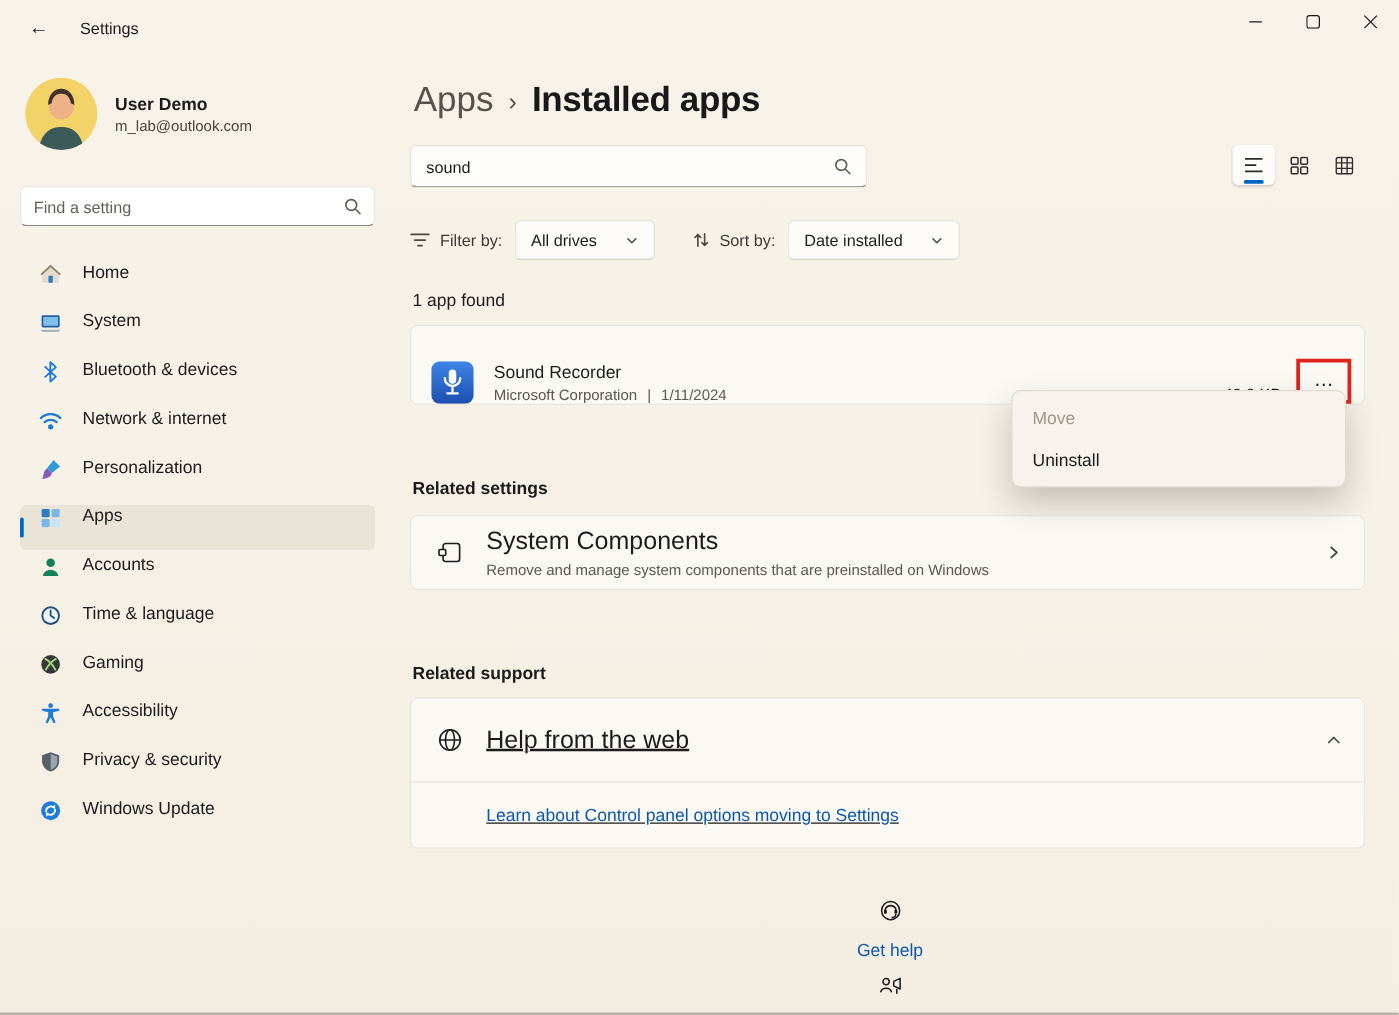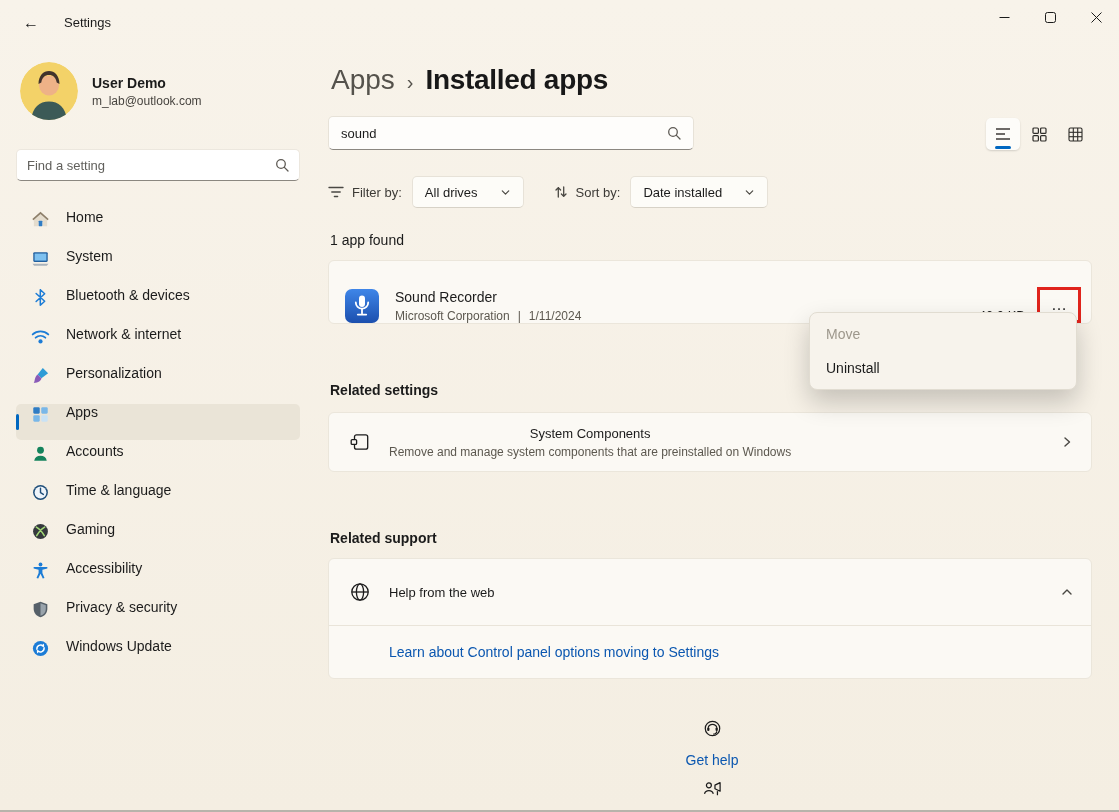--- a/index.html
+++ b/index.html
@@ -42,21 +42,21 @@
     background:#0067c0; border-radius:2px; }
   .nav-icon { width:20px; height:20px; display:flex; align-items:center; justify-content:center; }
 
   
   .main { flex:1; position:relative; padding:10px 27px 0 12px; min-width:0; }
   .breadcrumb { display:flex; align-items:center; gap:12px; padding-left:3px; height:40px; }
   .bc-parent { font-size:28px; color:#55524c; cursor:pointer; }
   .bc-sep { font-size:20px; color:#55524c; margin-top:5px; }
   .bc-current { font-size:28px; font-weight:700; color:#181818; letter-spacing:-0.3px; }
 
-  .search-row { margin-top:16px; display:flex; align-items:flex-end; }
+  .search-row { margin-top:16px; display:flex; align-items:flex-start; }
   .main-search { width:366px; height:34px; background:#fefdfb; border:1px solid #e7e2d8;
     border-bottom:1px solid #8b8780; border-radius:5px; display:flex; align-items:center; padding:0 12px; }
   .main-search-input { border:none; outline:none; flex:1; font-size:13px; background:transparent; color:#1b1b1b; }
   .view-toggles { margin-left:auto; display:flex; gap:2px; background:transparent; }
   .vt-btn { width:34px; height:32px; display:flex; align-items:center; justify-content:center; border:none;
     background:transparent; border-radius:5px; position:relative; cursor:pointer; }
   .vt-btn.active { background:#fdfcf9; box-shadow:0 1px 2px rgba(0,0,0,.15); }
   .vt-btn.active::after { content:""; position:absolute; bottom:1px; left:9px; width:16px; height:3px;
     background:#0067c0; border-radius:2px; }
 
@@ -82,25 +82,25 @@
   .context-menu { position:absolute; top:262px; right:42px; width:268px; background:#f7f3ec;
     border:1px solid #e1dcd1; border-radius:8px; box-shadow:0 12px 26px rgba(0,0,0,.20); padding:4px; z-index:20; }
   .menu-item { height:34px; display:flex; align-items:center; padding:0 12px; font-size:14px; border-radius:4px;
     cursor:pointer; }
   .menu-item.annotated { border:3px solid #e0241c; margin:0 -6px 2px -6px; border-radius:0; background:#f7f3ec; }
   .menu-item.disabled { color:#9d978c; cursor:default; }
 
   .section-heading { margin-top:58px; font-size:14px; font-weight:700; padding-left:2px; }
   .settings-card { margin-top:14px; height:60px; display:flex; align-items:center; padding:0 18px 0 20px; cursor:pointer; }
   .card-text { margin-left:18px; }
-  .card-title { font-size:13px;text-align:center; }
+  .card-title { font-size:20px; }
   .card-desc { font-size:12px; color:#5c584f; margin-top:4px; }
   .chev-right { margin-left:auto; }
 
-  .support-card { margin-top:12px; }
+  .support-card { margin-top:12px;text-decoration:underline; }
   .support-row { height:66px; display:flex; align-items:center; padding:0 18px 0 20px; cursor:pointer; }
   .support-row .card-title { margin-left:18px; }
   .divider { height:1px; background:#e9e4d9; }
   .support-link-row { height:52px; display:flex; align-items:center; padding-left:60px; }
   .link { color:#0b57b0; font-size:14px; text-decoration:none; cursor:pointer; }
 
   .footer-links { margin-top:34px; }
   .footer-link-row { display:flex; align-items:center; gap:14px; padding:6px 0 6px 4px;flex-direction:column; }
   .icon { display:inline-flex; align-items:center; justify-content:center; }
 </style>

